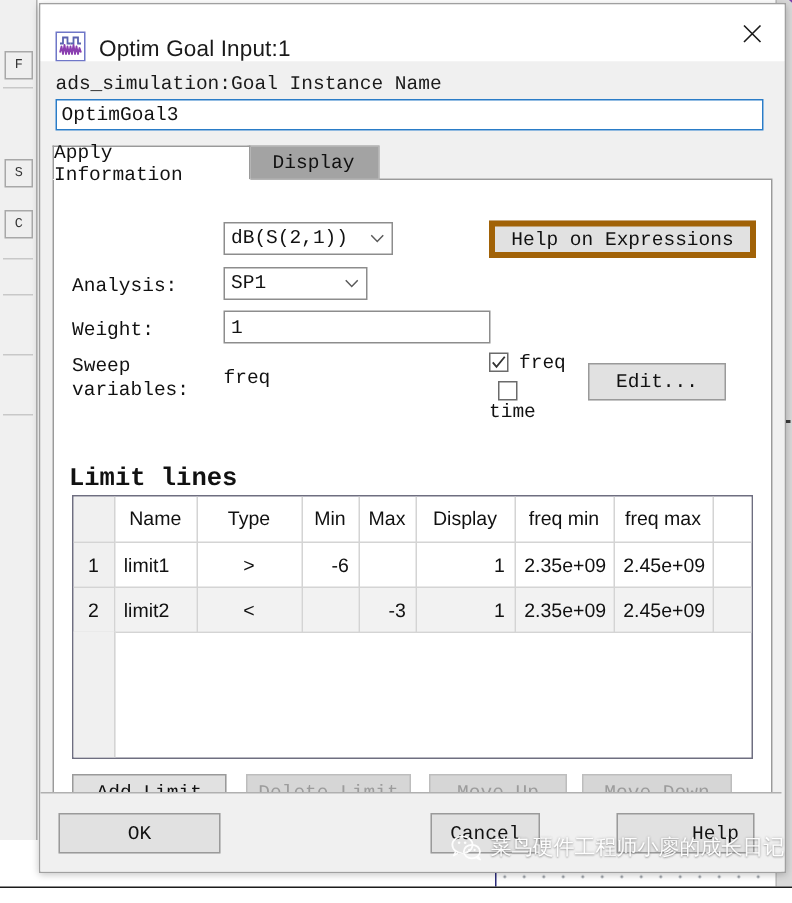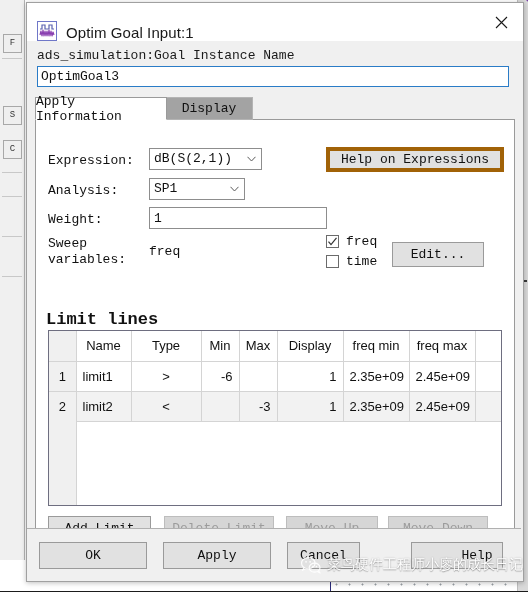--- a/index.html
+++ b/index.html
@@ -291,21 +291,20 @@
       <div class="instance-label">ads_simulation:Goal Instance Name</div>
       <input class="instance-input" type="text" spellcheck="false" value="OptimGoal3" style="">
 
       <div class="tabstrip">
         <div class="tab inactive" style="left:130px; width:88px;">Display</div>
         <div class="tab active" style="left:0px; width:132px;">Apply Information</div>
       </div>
 
       <div class="tabpanel">
 
-        <div class="fld-label" style="left:12px; top:33px;">Expression:</div>
         <div class="combo" style="left:113px; top:28px; width:113px;">
           <span>dB(S(2,1))</span>
           <svg class="chev" viewBox="0 0 9 6" aria-hidden="true">
             <path d="M0.5 0.8 L4.5 5 L8.5 0.8" fill="none" stroke="#5a5a5a" stroke-width="1"></path>
           </svg>
         </div>
 
         <div class="btn focus" style="left:290px; top:27px; width:178px; height:25px;">Help on Expressions</div>
 
         <div class="fld-label" style="left:12px; top:63px;">Analysis:</div>
@@ -324,21 +323,21 @@
         <div class="fld-label" style="left:113px; top:124px;">freq</div>
 
         <div class="chkrow" style="left:290px; top:114px;">
           <span class="chkbox">
             <svg width="11" height="11" viewBox="0 0 11 11" aria-hidden="true">
               <path d="M1.5 5.6 L4 8.6 L9.5 1.8" fill="none" stroke="#333" stroke-width="1.2"></path>
             </svg>
           </span>
           <span>freq</span>
         </div>
-        <div class="chkrow" style="left:290px; top:134px;">
+        <div class="chkrow" style="left:290px; top:134px;flex-direction:column;">
           <span class="chkbox"></span>
           <span>time</span>
         </div>
 
         <div class="btn" style="left:356px; top:122px; width:92px; height:25px;">Edit...</div>
 
         <div class="limit-title" style="left:10px; top:190px;">Limit lines</div>
 
         <div class="grid-wrap">
           <div class="grid-filler-left"></div>
@@ -395,21 +394,20 @@
         </div>
 
         <div class="btn" style="left:12px; top:396px; width:103px; height:24px;">Add Limit</div>
         <div class="btn disabled" style="left:128px; top:396px; width:110px; height:24px;">Delete Limit</div>
         <div class="btn disabled" style="left:250px; top:396px; width:92px; height:24px;">Move Up</div>
         <div class="btn disabled" style="left:352px; top:396px; width:100px; height:24px;">Move Down</div>
       </div>
 
       <div class="footbar">
         <div class="btn" style="left:12px; top:13px; width:108px; height:27px;">OK</div>
-        <div class="btn" style="left:136px; top:13px; width:108px; height:27px;">Apply</div>
         <div class="btn" style="left:260px; top:13px; width:73px; height:27px;">Cancel</div>
         <div class="btn" style="left:384px; top:13px; width:92px; height:27px;padding-left:40px;">Help</div>
       </div>
 
     </div>
   </div>
 
   <div class="watermark">
     <svg class="wm-logo" viewBox="0 0 24 20" aria-hidden="true">
       <ellipse cx="9" cy="8" rx="7.5" ry="6.2" fill="none" stroke="#ffffff" stroke-width="1.3"></ellipse>

